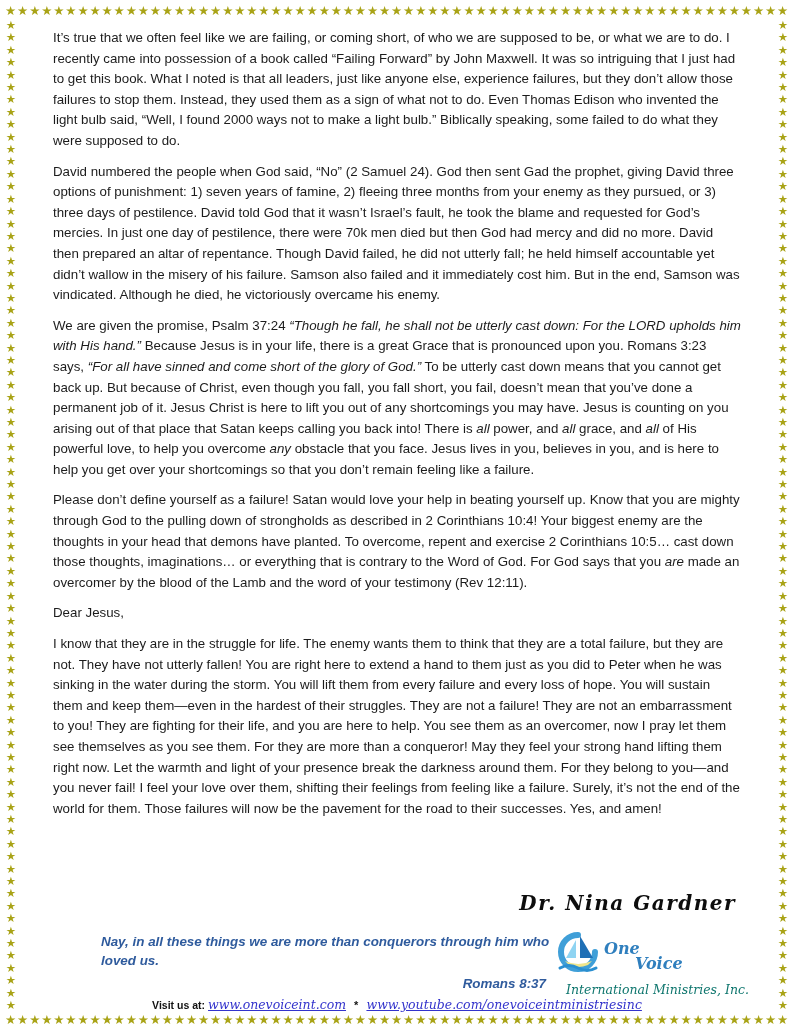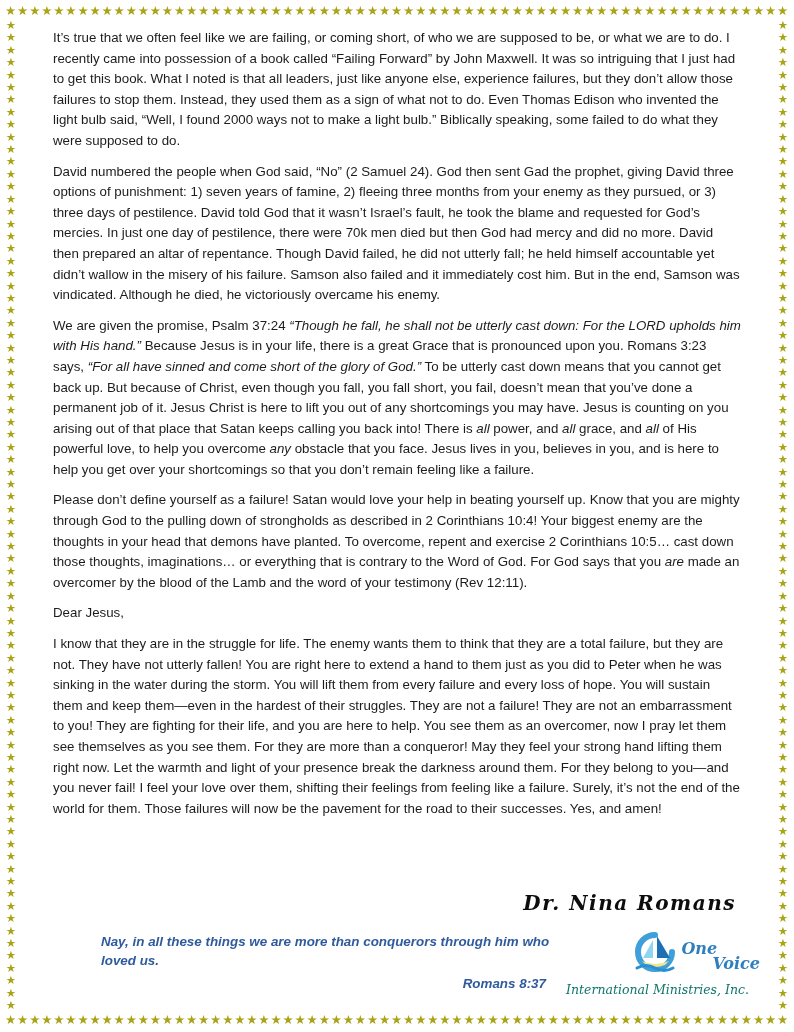--- a/index.html
+++ b/index.html
@@ -37,21 +37,21 @@
     font-size:20px;color:#0d0d0d;letter-spacing:1.5px;
   }
   
   .verse{
     position:absolute;left:53px;top:932px;width:455px;
     font-style:italic;font-weight:bold;font-size:13.4px;line-height:19px;color:#2f5b9d;margin-left:48px;
   }
   .verse .ref{text-align:right;padding-right:10px;margin-top:4px;}
   
   .logo{position:absolute;right:34px;top:932px;width:205px;text-align:center;}
-  .logo-row{display:flex;align-items:center;justify-content:flex-end;gap:3px;}
+  .logo-row{display:flex;align-items:center;justify-content:flex-start;gap:3px;}
   .logo-script{
     font-family:"DejaVu Serif",serif;font-style:italic;font-weight:bold;
     color:#2f7fbe;font-size:16px;line-height:15px;text-align:left;
   }
   .logo-script .l2{display:block;margin-left:31px;}
   .logo-sub{
     font-family:"DejaVu Serif",serif;font-style:italic;font-size:12.5px;
     color:#0f766e;margin-top:2px;white-space:nowrap;
   }
   
@@ -370,21 +370,21 @@
   <div class="content">
 
     <p class="body-p"><span>It’s true that we often feel like we are failing, or coming short, of who we are supposed to be, or what we are to do. I recently came into possession of a book called “Failing Forward” by John Maxwell. It was so intriguing that I just had to get this book. What I noted is that all leaders, just like anyone else, experience failures, but they don’t allow those failures to stop them. Instead, they used them as a sign of what not to do. Even Thomas Edison who invented the light bulb said, “Well, I found 2000 ways not to make a light bulb.” Biblically speaking, some failed to do what they were supposed to do.</span></p>
     <p class="body-p"><span>David numbered the people when God said, “No” (2 Samuel 24). God then sent Gad the prophet, giving David three options of punishment: 1) seven years of famine, 2) fleeing three months from your enemy as they pursued, or 3) three days of pestilence. David told God that it wasn’t Israel’s fault, he took the blame and requested for God’s mercies. In just one day of pestilence, there were 70k men died but then God had mercy and did no more. David then prepared an altar of repentance. Though David failed, he did not utterly fall; he held himself accountable yet didn’t wallow in the misery of his failure. Samson also failed and it immediately cost him. But in the end, Samson was vindicated. Although he died, he victoriously overcame his enemy.</span></p>
     <p class="body-p"><span>We are given the promise, Psalm 37:24 </span><i>“Though he fall, he shall not be utterly cast down: For the LORD upholds him with His hand.”</i><span> Because Jesus is in your life, there is a great Grace that is pronounced upon you. Romans 3:23 says, </span><i>“For all have sinned and come short of the glory of God.”</i><span> To be utterly cast down means that you cannot get back up. But because of Christ, even though you fall, you fall short, you fail, doesn’t mean that you’ve done a permanent job of it. Jesus Christ is here to lift you out of any shortcomings you may have. Jesus is counting on you arising out of that place that Satan keeps calling you back into! There is </span><i>all</i><span> power, and </span><i>all</i><span> grace, and </span><i>all</i><span> of His powerful love, to help you overcome </span><i>any</i><span> obstacle that you face. Jesus lives in you, believes in you, and is here to help you get over your shortcomings so that you don’t remain feeling like a failure.</span></p>
     <p class="body-p"><span>Please don’t define yourself as a failure! Satan would love your help in beating yourself up. Know that you are mighty through God to the pulling down of strongholds as described in 2 Corinthians 10:4! Your biggest enemy are the thoughts in your head that demons have planted. To overcome, repent and exercise 2 Corinthians 10:5… cast down those thoughts, imaginations… or everything that is contrary to the Word of God. For God says that you </span><i>are</i><span> made an overcomer by the blood of the Lamb and the word of your testimony (Rev 12:11).</span></p>
     <p class="body-p"><span>Dear Jesus,</span></p>
     <p class="body-p"><span>I know that they are in the struggle for life. The enemy wants them to think that they are a total failure, but they are not. They have not utterly fallen! You are right here to extend a hand to them just as you did to Peter when he was sinking in the water during the storm. You will lift them from every failure and every loss of hope. You will sustain them and keep them—even in the hardest of their struggles. They are not a failure! They are not an embarrassment to you! They are fighting for their life, and you are here to help. You see them as an overcomer, now I pray let them see themselves as you see them. For they are more than a conqueror! May they feel your strong hand lifting them right now. Let the warmth and light of your presence break the darkness around them. For they belong to you—and you never fail! I feel your love over them, shifting their feelings from feeling like a failure. Surely, it’s not the end of the world for them. Those failures will now be the pavement for the road to their successes. Yes, and amen!</span></p>
   </div>
 
-  <div class="signature">Dr. Nina Romans</div>
+  <div class="signature">Dr. Nina Gardner</div>
 
   <div class="verse">
     <div>Nay, in all these things we are more than conquerors through him who loved us.</div>
     <div class="ref">Romans 8:37</div>
   </div>
 
   <div class="logo">
     <div class="logo-row">
       <span>
         <svg width="46" height="44" viewBox="0 0 46 44" aria-hidden="true">
@@ -396,14 +396,20 @@
         </svg>
       </span>
       <span class="logo-script">
         <span class="l1">One</span>
         <span class="l2">Voice</span>
       </span>
     </div>
     <div class="logo-sub">International Ministries, Inc.</div>
   </div>
 
+  <div class="footer">
+    <span class="prefix">Visit us at:</span>
+    <a>www.onevoiceint.com</a>
+    <span class="sep">*</span>
+    <a>www.youtube.com/onevoiceintministriesinc</a>
+  </div>
 
 </div>
 
 </body></html>

